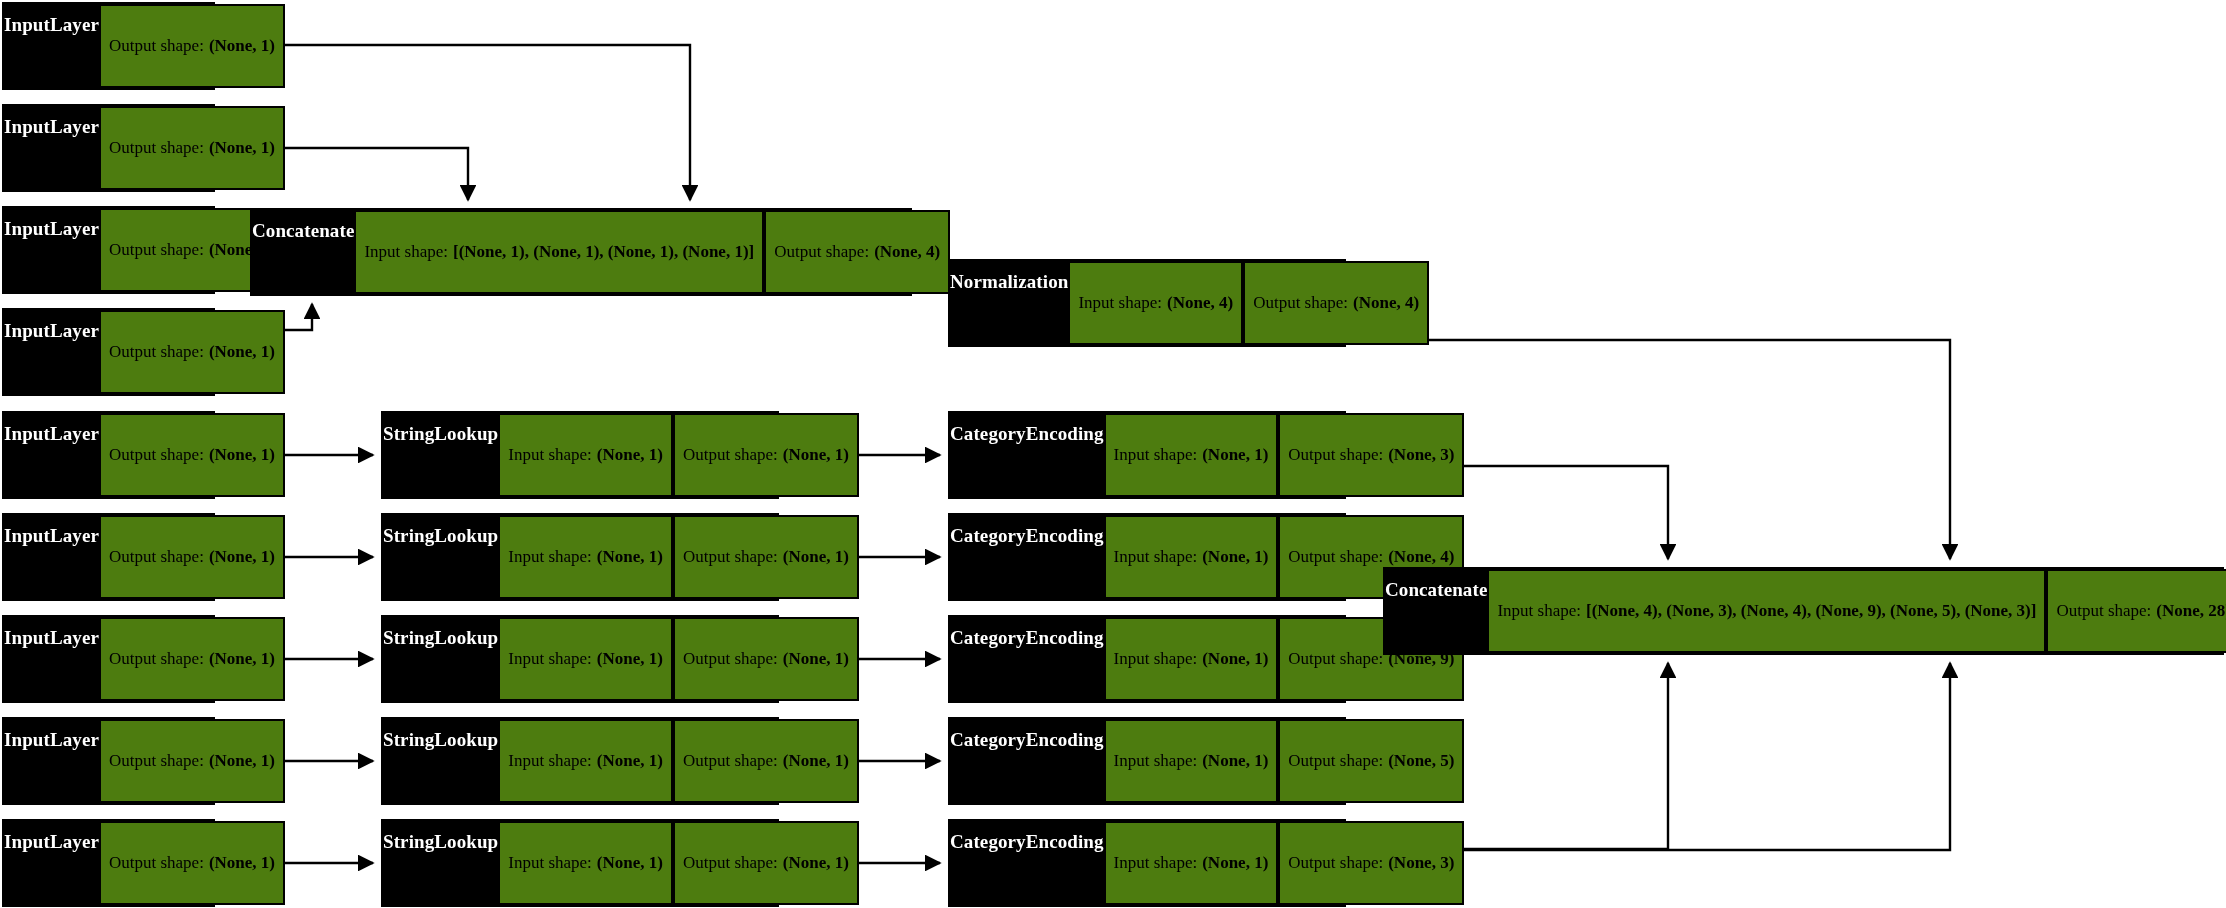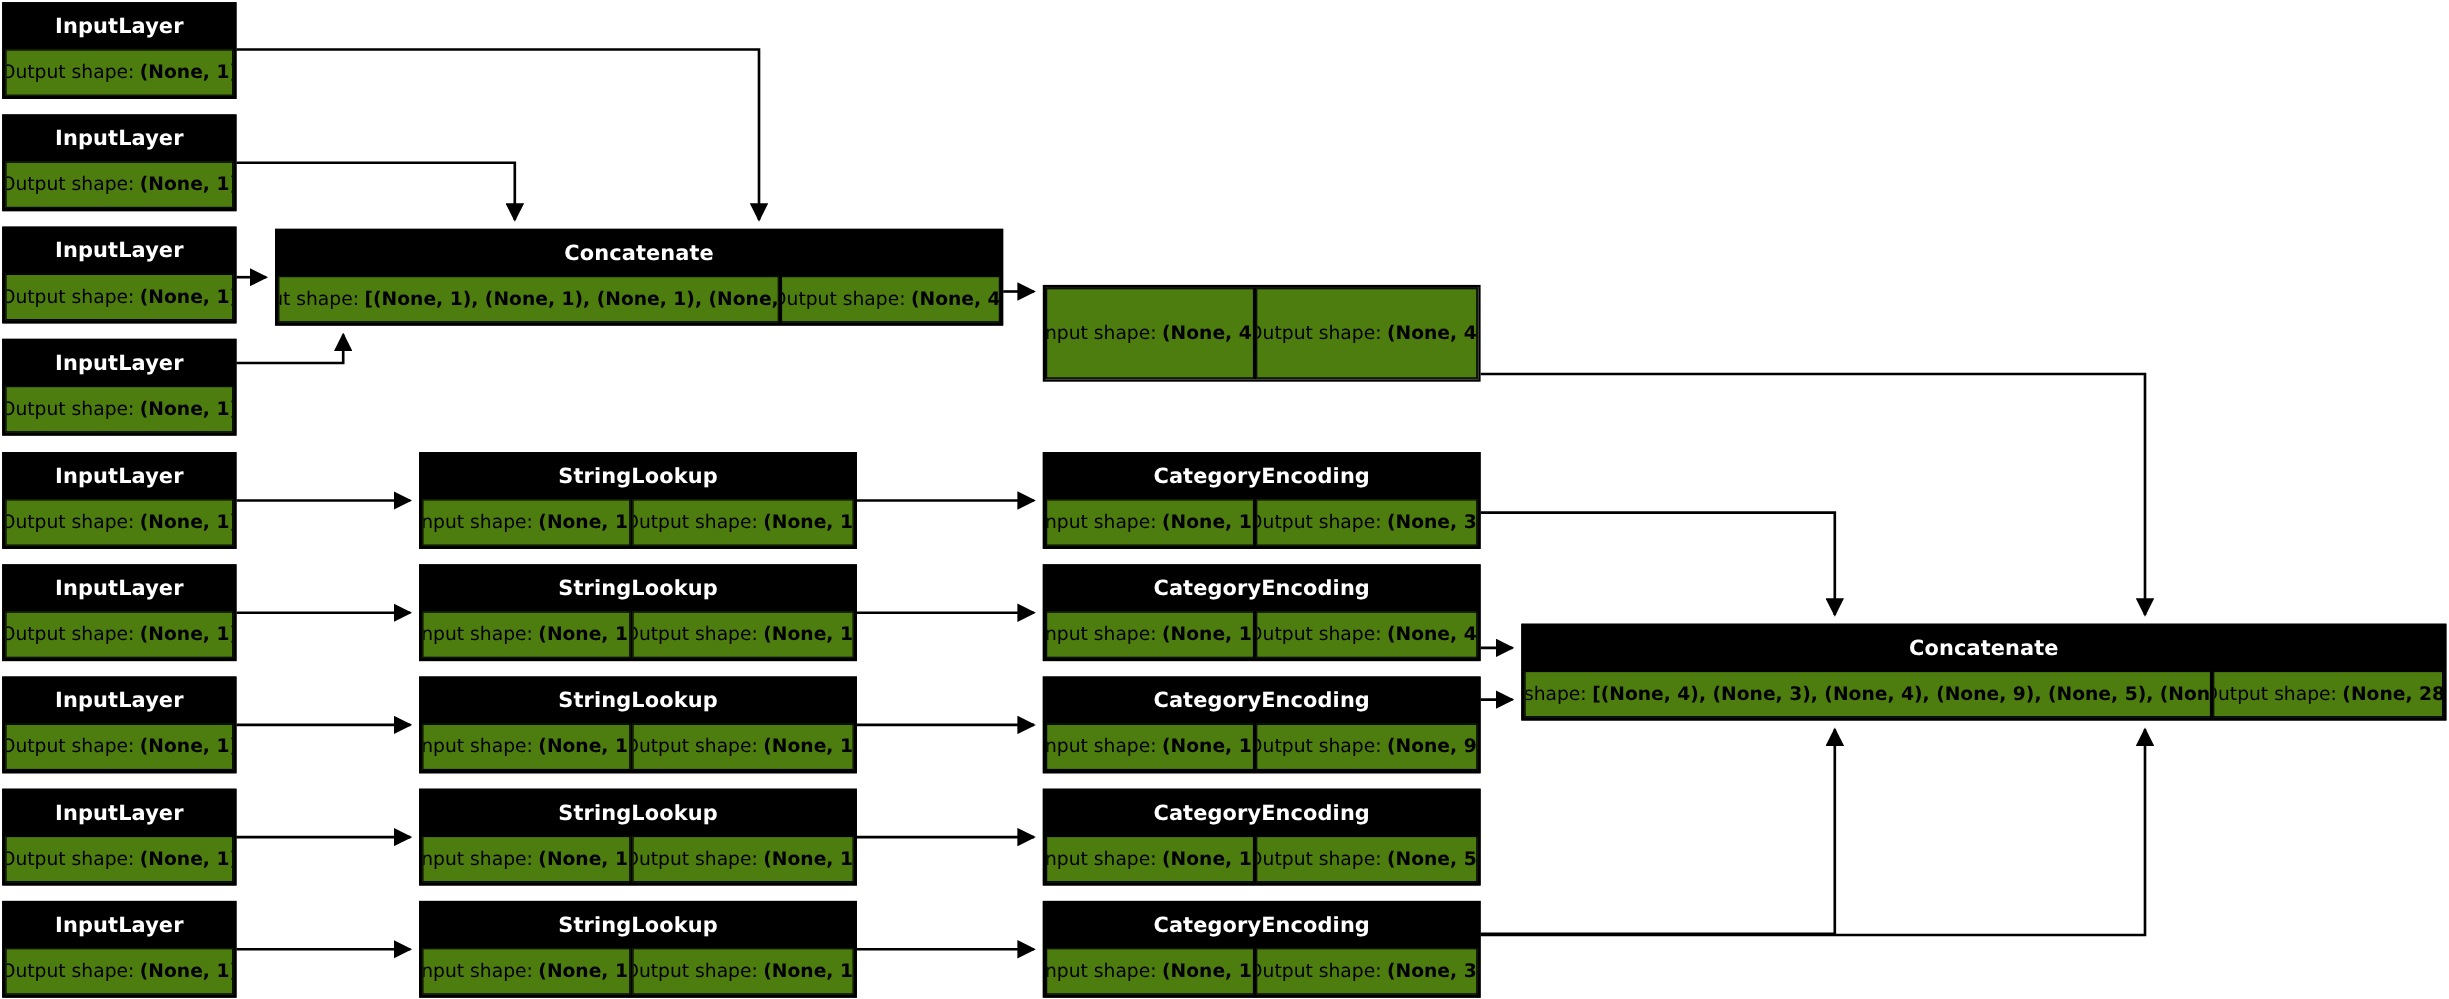--- a/index.html
+++ b/index.html
@@ -24,22 +24,23 @@
     width: 2226px;
     height: 908px;
     pointer-events: none;
   }
   .node {
     position: absolute;
     box-sizing: border-box;
     border: 2px solid #000000;
     background: #000000;
     display: flex;
-    flex-direction: column;
+    flex-direction: row;
     z-index: 2;
+    font-family: Liberation Serif, serif;
   }
   .node-title {
     color: #ffffff;
     background: #000000;
     font-weight: bold;
     font-size: 19px;
     line-height: 1;
     display: flex;
     align-items: center;
     justify-content: center;
@@ -151,20 +152,21 @@
             <span class="lbl">Input shape:</span>
             <span class="val">[(None, 1), (None, 1), (None, 1), (None, 1)]</span>
           </div>
           <div class="shape-cell cell-small">
             <span class="lbl">Output shape:</span>
             <span class="val">(None, 4)</span>
           </div>
         </div>
       </div>
       <div class="node" style="left: 948px; top: 259px; width: 398px; height: 88px;">
+        <div class="node-title">Normalization</div>
         <div class="node-shapes">
           <div class="shape-cell">
             <span class="lbl">Input shape:</span>
             <span class="val">(None, 4)</span>
           </div>
           <div class="shape-cell">
             <span class="lbl">Output shape:</span>
             <span class="val">(None, 4)</span>
           </div>
         </div>

